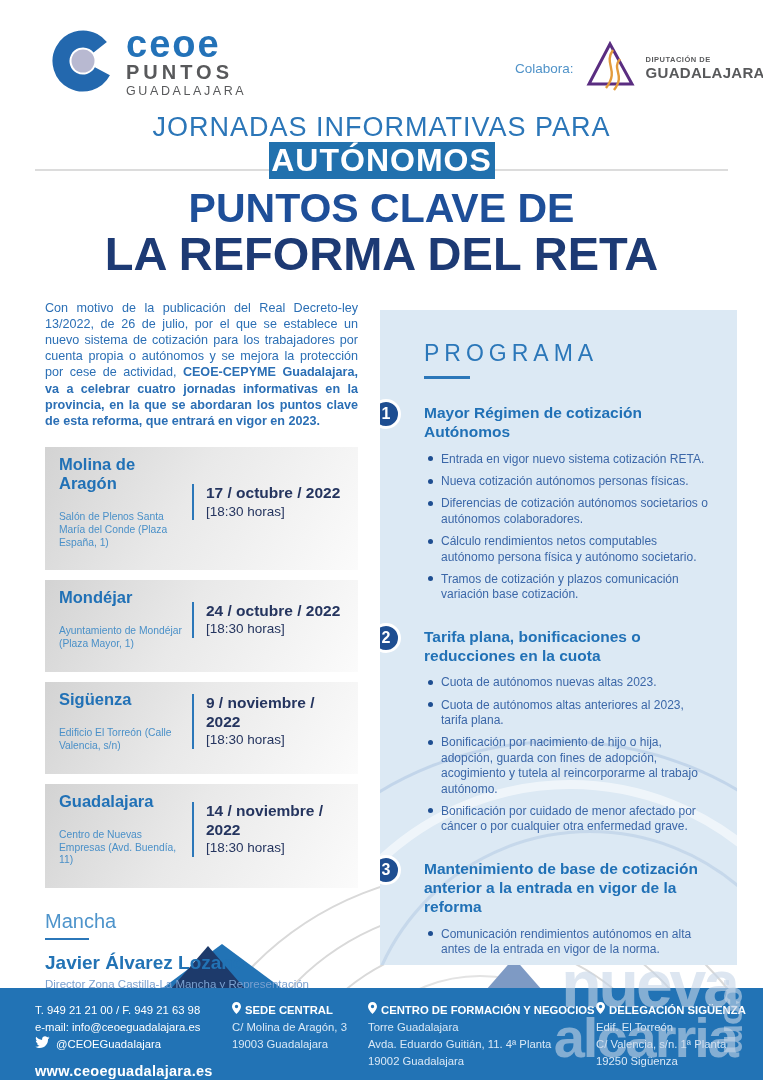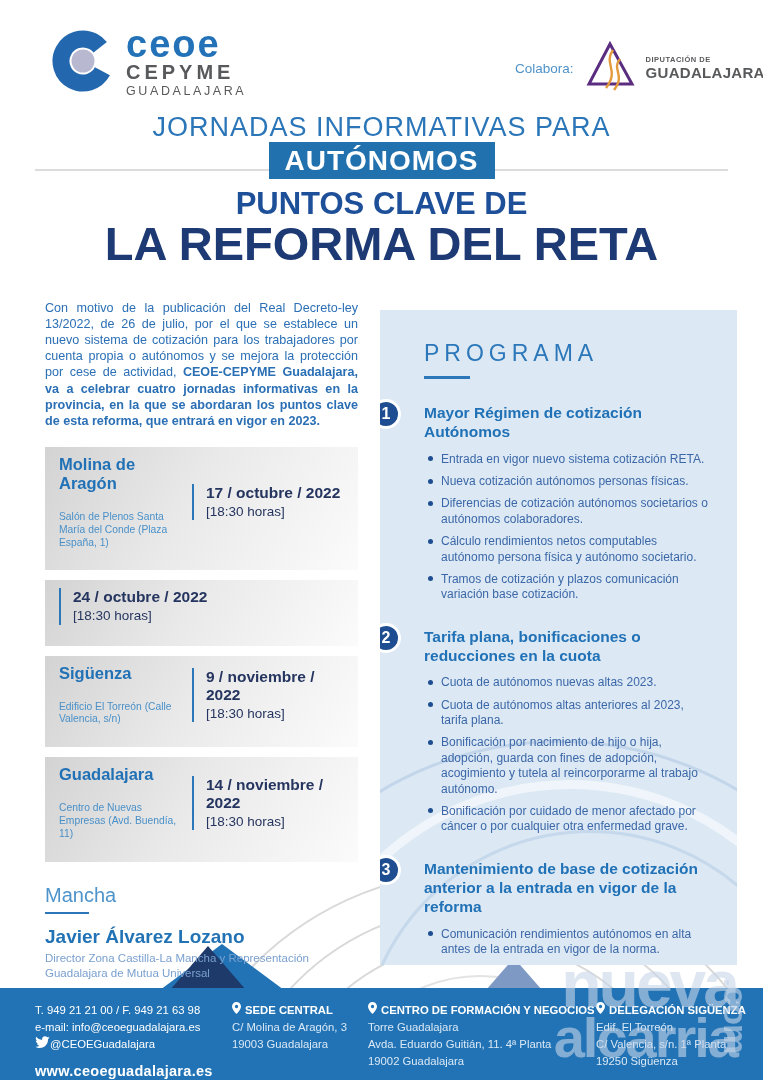--- a/index.html
+++ b/index.html
@@ -24,24 +24,24 @@
   .colabora-label { color:#4f92c8; font-size:13.5px; }
   .dipu-text .t1 { font-size:7.5px; color:#58595b; letter-spacing:0.5px; font-weight:bold; }
   .dipu-text .t2 { font-size:15px; color:#58595b; font-weight:bold; letter-spacing:0.3px; }
   
   .kicker { position:absolute; left:0; right:0; top:112px; text-align:center;
     font-size:27px; color:#2b76b8; letter-spacing:1px; z-index:2; }
   .band-line { position:absolute; left:35px; right:35px; top:169px; height:2px; background:#dcdcdc; z-index:1; }
   .autonomos-band { position:absolute; left:50%; transform:translateX(-50%); top:142px;
     width:226px; height:37px; background:#2171ae; color:#ffffff; z-index:2;
     display:flex; align-items:center; justify-content:center;
-    font-size:28px; font-weight:bold; letter-spacing:1px; }
+    font-size:32px; font-weight:bold; letter-spacing:1px; }
   .h1 { position:absolute; left:0; right:0; top:188px; text-align:center; z-index:2;
     font-weight:bold; line-height:1.02; }
-  .h1 .hl1 { display:block; font-size:31px; color:#1e4f99; }
+  .h1 .hl1 { display:block; font-size:41px; color:#1e4f99; }
   .h1 .hl2 { display:block; font-size:47px; color:#1d3a74; }
   
   .left-col { position:absolute; left:45px; top:300px; width:313px; z-index:2; }
   .intro { font-size:12.6px; line-height:1.28; color:#2b6fb5; text-align:justify; }
   .intro b { font-weight:bold; }
   .events { margin-top:18px; }
   .event-card { display:flex; align-items:center; margin-bottom:10px; min-height:60px;
     background:linear-gradient(120deg,#d3d3d3 0%,#e9e9e9 45%,#fbfbfb 100%);
     padding:8px 10px 21px 14px; }
   .event-left { width:46%; padding-right:8px; }
@@ -93,21 +93,21 @@
   
   .footer { position:absolute; left:0; right:0; bottom:0; height:92px; background:#2273b5;
     color:#ffffff; z-index:2;padding-left:11px; }
   .fcol { position:absolute; top:14px; font-size:11.3px; line-height:1.5; }
   .fc1 { left:35px; }
   .fc2 { left:232px; }
   .fc3 { left:368px; }
   .fc4 { left:596px; }
   .f-head { display:flex; align-items:center; gap:4px; font-weight:bold; }
   .f-sub { color:#d9e8f6; }
-  .tw-row { display:flex; align-items:center; gap:0; }
+  .tw-row { display:flex; align-items:center; gap:6px; }
   .f-url { font-weight:bold; font-size:14.5px; margin-top:7px; letter-spacing:0.3px; }
   
   .watermark { position:absolute; right:26px; top:958px; z-index:3; text-align:right;
     color:rgba(198,214,231,0.6); font-weight:bold; pointer-events:none; }
   .wm1 { font-size:66px; line-height:0.8; letter-spacing:-3px; }
   .wm2 { font-size:56px; line-height:0.95; letter-spacing:-2px; }
   .wm-com { position:absolute; right:-36px; top:38px; transform:rotate(90deg);
     font-size:34px; letter-spacing:-1px; }
 </style>
 </head>
@@ -122,21 +122,21 @@
 
   <div class="logo-ceoe">
     <span>
       <svg width="66" height="70" viewBox="0 0 66 70">
         <circle cx="31" cy="35" r="22" fill="none" stroke="#2368ae" stroke-width="17" stroke-dasharray="112 26" transform="rotate(28 31 35)"></circle>
         <circle cx="31" cy="35" r="11.5" fill="#b8b9d1"></circle>
       </svg>
     </span>
     <span class="ceoe-text">
       <span class="l1">ceoe</span>
-      <span class="l2" style="display:block">CEPYME</span>
+      <span class="l2" style="display:block">PUNTOS</span>
       <span class="l3" style="display:block">GUADALAJARA</span>
     </span>
   </div>
 
   <div class="colabora">
     <span class="colabora-label">Colabora:</span>
     <span>
       <svg width="52" height="52" viewBox="0 0 52 52">
         <path d="M26 4 L48 44 L5 44 Z" fill="none" stroke="#5a2d81" stroke-width="3"></path>
         <path d="M29 10 C 19 24, 36 30, 22 48" stroke="#e39b3c" fill="none" stroke-width="2.4"></path>
@@ -165,20 +165,24 @@
         <div class="event-left">
           <div class="event-city">Molina de Aragón</div>
           <div class="event-venue">Salón de Plenos Santa María del Conde (Plaza España, 1)</div>
         </div>
         <div class="event-right">
           <div class="event-date">17 / octubre / 2022</div>
           <div class="event-time">[18:30 horas]</div>
         </div>
       </div>
       <div class="event-card">
+        <div class="event-left">
+          <div class="event-city">Mondéjar</div>
+          <div class="event-venue">Ayuntamiento de Mondéjar (Plaza Mayor, 1)</div>
+        </div>
         <div class="event-right">
           <div class="event-date">24 / octubre / 2022</div>
           <div class="event-time">[18:30 horas]</div>
         </div>
       </div>
       <div class="event-card">
         <div class="event-left">
           <div class="event-city">Sigüenza</div>
           <div class="event-venue">Edificio El Torreón (Calle Valencia, s/n)</div>
         </div>

